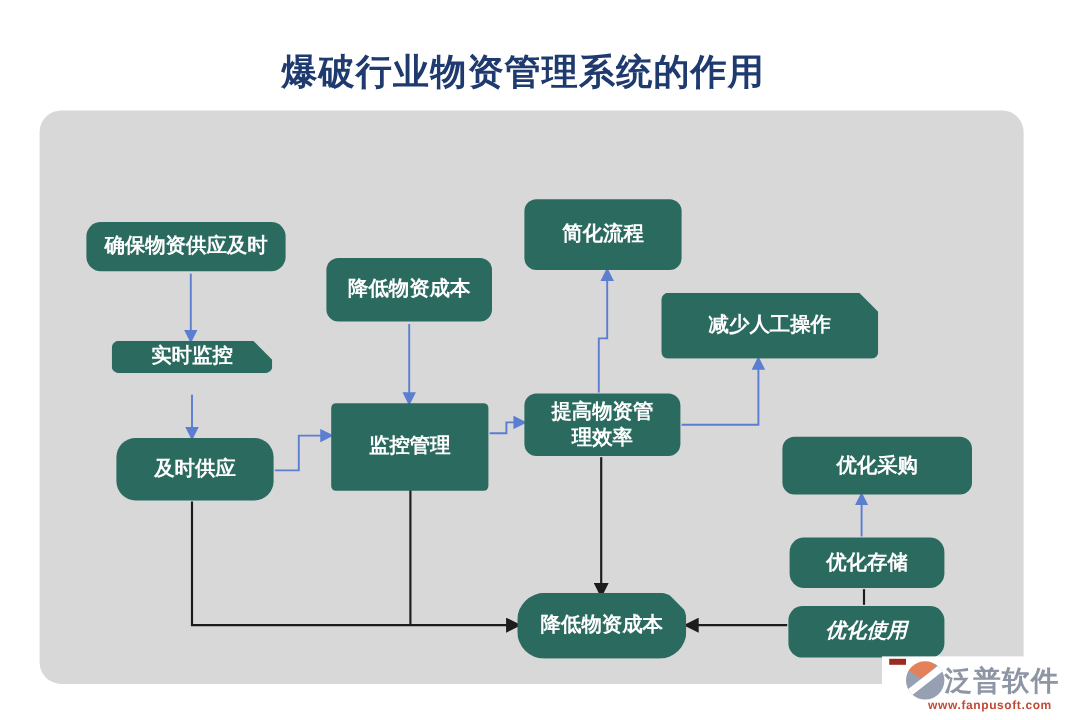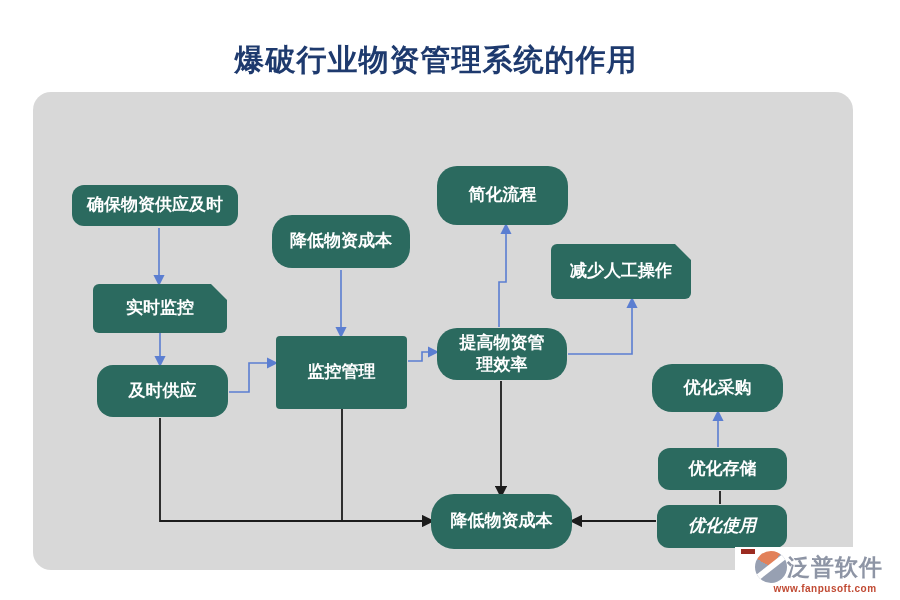--- a/index.html
+++ b/index.html
@@ -16,35 +16,35 @@
   }
   .panel{
     position:absolute;left:33px;top:92px;width:820px;height:478px;
     background:var(--panel-bg,#d8d8d8);border-radius:18px;
   }
   .edges{position:absolute;left:0;top:0;width:900px;height:600px;}
   .node{
     position:absolute;display:flex;align-items:center;justify-content:center;
     background:var(--node-bg,#2b6a5f);color:var(--node-text,#ffffff);
     font-weight:700;font-size:17px;text-align:center;line-height:1.3;
-    border-radius:20px;box-sizing:border-box;padding:2px 8px;
+    border-radius:10px;box-sizing:border-box;padding:2px 8px;
   }
   .notch{
     border-radius:6px;
     clip-path:polygon(0 0, calc(100% - 16px) 0, 100% 16px, 100% 100%, 0 100%);
   }
   .n-ensure-supply      {left:72px; top:185px;width:166px;height:41px;border-radius:12px;}
-  .n-realtime-monitor   {left:93px; top:284px;width:134px;height:49px;text-align:center;}
+  .n-realtime-monitor   {left:93px; top:284px;width:134px;height:27px;text-align:center;}
   .n-timely-supply      {left:97px; top:365px;width:131px;height:52px;border-radius:16px;}
   .n-ensure-safety      {left:272px;top:215px;width:138px;height:53px;}
   .n-monitor-manage     {left:276px;top:336px;width:131px;height:73px;border-radius:4px;}
   .n-simplify-process   {left:437px;top:166px;width:131px;height:59px;}
-  .n-reduce-manual      {left:551px;top:244px;width:140px;height:55px;}
+  .n-reduce-manual      {left:551px;top:244px;width:181px;height:55px;}
   .n-improve-efficiency {left:437px;top:328px;width:130px;height:52px;padding:2px 21px;}
-  .n-optimize-purchase  {left:652px;top:364px;width:131px;height:48px;}
+  .n-optimize-purchase  {left:652px;top:364px;width:158px;height:48px;}
   .n-optimize-storage   {left:658px;top:448px;width:129px;height:42px;border-radius:12px;}
   .n-optimize-usage     {left:657px;top:505px;width:130px;height:43px;border-radius:12px;font-style:italic;}
   .n-reduce-cost        {left:431px;top:494px;width:141px;height:55px;border-radius:23px;}
   .logo-area{
     position:absolute;left:735px;top:547px;width:165px;height:53px;
     background:#ffffff;
   }
   .logo-red-accent{
     position:absolute;left:6px;top:2px;width:14px;height:5px;background:#9b2b20;
   }

